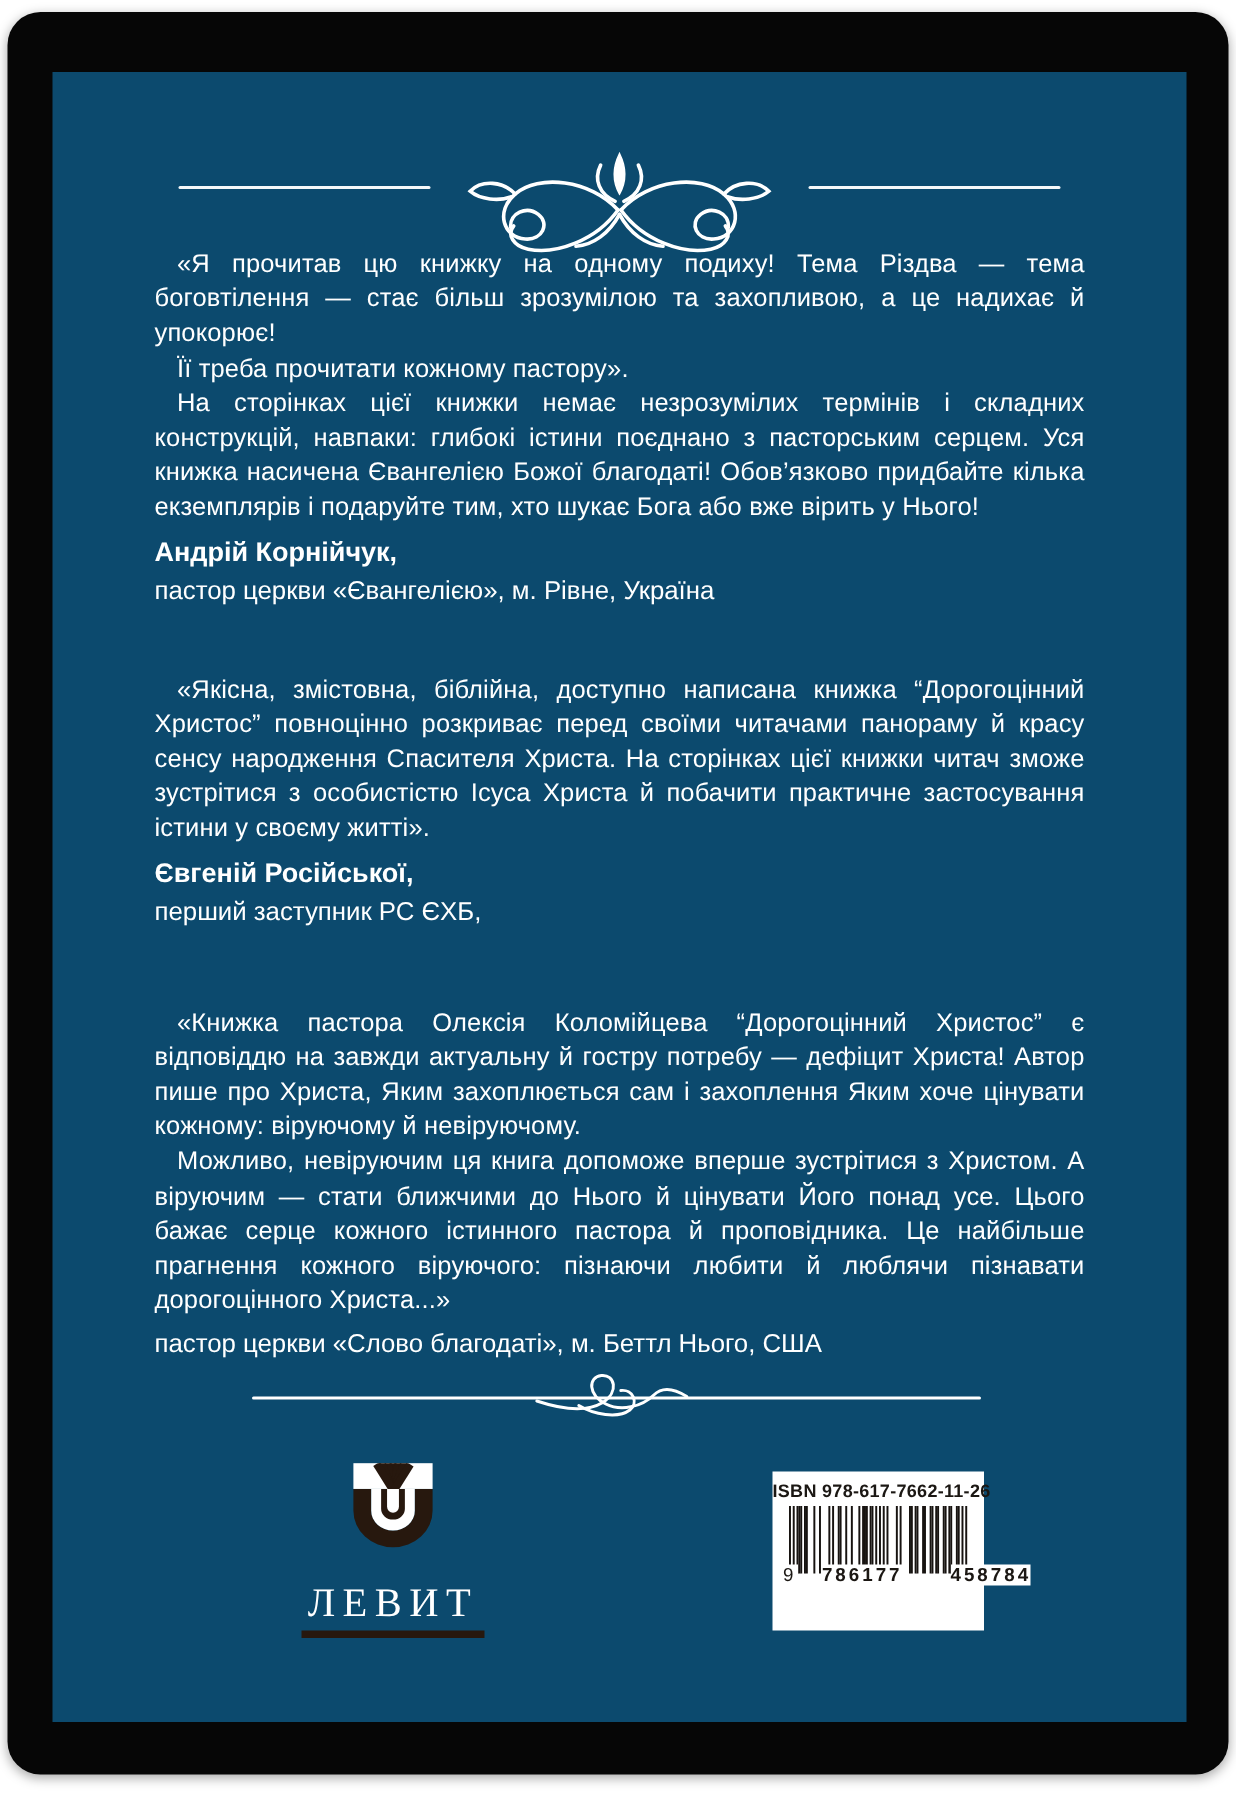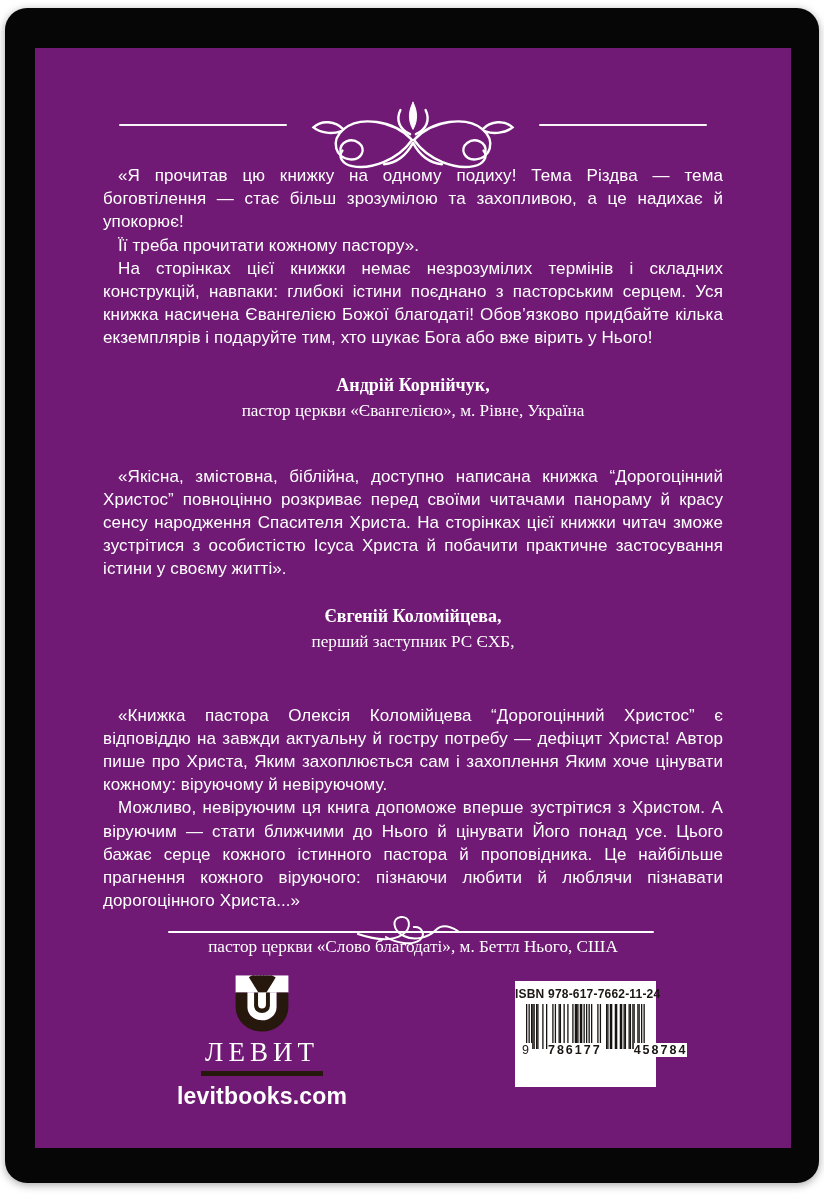--- a/index.html
+++ b/index.html
@@ -7,55 +7,55 @@
     width:824px;height:1200px;background:#ffffff;overflow:hidden;
     font-family:"Liberation Sans", sans-serif;
   }
   .cover-card{
     position:absolute;left:5px;top:8px;width:814px;height:1175px;
     background:#060606;border-radius:22px;
     box-shadow:0 2px 8px rgba(0,0,0,.35);
   }
   .panel{
     position:absolute;left:30px;top:40px;width:756px;height:1100px;
-    background:#701a75;color:#ffffff;
+    background:#0c4a6e;color:#ffffff;
   }
   
   .ornament-row{
     position:absolute;top:40px;left:84px;right:84px;height:104px;
     display:flex;align-items:center;
   }
   .ornament-row .rule{
     flex:1;height:2px;background:#ffffff;border-radius:2px;opacity:.96;
     transform:translateY(-15px);
   }
   .ornament-row svg{flex:0 0 auto;margin:0 10px;}
   
   .quotes{position:absolute;top:116px;left:68px;width:620px;}
   .quote p{
     margin:0;text-indent:15px;text-align:justify;
     font-size:17px;line-height:23.2px;letter-spacing:.1px;
   }
-  .quote .attribution{text-align:center;margin-top:22px;font-family:Liberation Serif, serif;}
+  .quote .attribution{text-align:left;margin-top:5px;}
   .quote .author{font-weight:bold;font-size:18px;line-height:26px;}
   .quote .role{font-size:17.2px;line-height:25px;}
   .quote.q2{margin-top:42px;}
   .quote.q3{margin-top:50px;}
   
   .divider{position:absolute;top:862px;left:133px;width:486px;height:44px;}
   .divider .rule{
     position:absolute;left:0;right:0;top:21px;height:2px;background:#ffffff;border-radius:2px;
   }
   .divider svg{position:absolute;left:50%;top:0;transform:translateX(-53%);}
   
   .publisher{position:absolute;top:926px;left:122px;width:210px;text-align:center;}
   .publisher svg{display:block;margin:0 auto;}
   .publisher .pub-name{
     font-family:"Liberation Serif", serif;
-    font-size:27px;letter-spacing:5px;margin-top:2px;color:#ffffff;
+    font-size:27px;letter-spacing:5px;margin-top:18px;color:#ffffff;
   }
   .publisher .pub-underline{
     width:122px;height:5px;background:#27180e;margin:3px auto 7px auto;
   }
   .publisher .pub-site{font-size:23px;font-weight:bold;letter-spacing:.2px;}
   
   .barcode-box{
     position:absolute;top:933px;left:480px;width:141px;height:106px;
     background:#ffffff;color:#1b1713;text-align:center;
   }
@@ -109,21 +109,21 @@
         <p>На сторінках цієї книжки немає незрозумілих термінів і складних конструкцій, навпаки: глибокі істини поєднано з пасторським серцем. Уся книжка насичена Євангелією Божої благодаті! Обов’язково придбайте кілька екземплярів і подаруйте тим, хто шукає Бога або вже вірить у Нього!</p>
         <div class="attribution">
           <div class="author">Андрій Корнійчук,</div>
           <div class="role">пастор церкви «Євангелією», м. Рівне, Україна</div>
         </div>
       </div>
 
       <div class="quote q2">
         <p>«Якісна, змістовна, біблійна, доступно написана книжка “Дорогоцінний Христос” повноцінно розкриває перед своїми читачами панораму й красу сенсу народження Спасителя Христа. На сторінках цієї книжки читач зможе зустрітися з особистістю Ісуса Христа й побачити практичне застосування істини у своєму житті».</p>
         <div class="attribution">
-          <div class="author">Євгеній Коломійцева,</div>
+          <div class="author">Євгеній Російської,</div>
           <div class="role">перший заступник РС ЄХБ,</div>
         </div>
       </div>
 
       <div class="quote q3">
         <p>«Книжка пастора Олексія Коломійцева “Дорогоцінний Христос” є відповіддю на завжди актуальну й гостру потребу — дефіцит Христа! Автор пише про Христа, Яким захоплюється сам і захоплення Яким хоче цінувати кожному: віруючому й невіруючому.</p>
         <p>Можливо, невіруючим ця книга допоможе вперше зустрітися з Христом. А віруючим — стати ближчими до Нього й цінувати Його понад усе. Цього бажає серце кожного істинного пастора й проповідника. Це найбільше прагнення кожного віруючого: пізнаючи любити й люблячи пізнавати дорогоцінного Христа...»</p>
         <div class="attribution">
           <div class="role">пастор церкви «Слово благодаті», м. Беттл Нього, США</div>
         </div>
@@ -158,25 +158,24 @@
           <rect x="46.5" y="-2" width="8" height="32" transform="rotate(-32 50 30)"></rect>
           <rect x="46.5" y="-2" width="8" height="32" transform="rotate(32 50 30)"></rect>
         </g>
         <path d="M10,28 L10,50 A40,37 0 0 0 90,50 L90,28 L72,28 L72,50 A22,20 0 0 1 28,50 L28,28 Z" fill="#27180e"></path>
         <path d="M28,28 L28,50 A22,20 0 0 0 72,50 L72,28 Z" fill="#ffffff"></path>
         <path d="M38,28 L38,48 A12,11 0 0 0 62,48 L62,28 Z" fill="#27180e"></path>
         <path d="M44,28 L44,46 A6,6 0 0 0 56,46 L56,28 Z" fill="#ffffff"></path>
       </svg>
       <div class="pub-name">ЛЕВИТ</div>
       <div class="pub-underline"></div>
-      <div class="pub-site">levitbooks.com</div>
     </div>
 
     <div class="barcode-box">
-      <div class="isbn">ISBN 978-617-7662-11-24</div>
+      <div class="isbn">ISBN 978-617-7662-11-26</div>
       <svg id="bars" width="120" height="53" viewBox="0 0 120 53">
           <rect x="0.00" y="0" width="1.30" height="52" fill="#171310"></rect>
           <rect x="2.50" y="0" width="1.30" height="52" fill="#171310"></rect>
           <rect x="5.00" y="0" width="1.30" height="45" fill="#171310"></rect>
           <rect x="6.25" y="0" width="1.30" height="45" fill="#171310"></rect>
           <rect x="7.50" y="0" width="1.30" height="45" fill="#171310"></rect>
           <rect x="10.00" y="0" width="1.30" height="45" fill="#171310"></rect>
           <rect x="11.25" y="0" width="1.30" height="45" fill="#171310"></rect>
           <rect x="16.25" y="0" width="1.30" height="45" fill="#171310"></rect>
           <rect x="20.00" y="0" width="1.30" height="45" fill="#171310"></rect>

